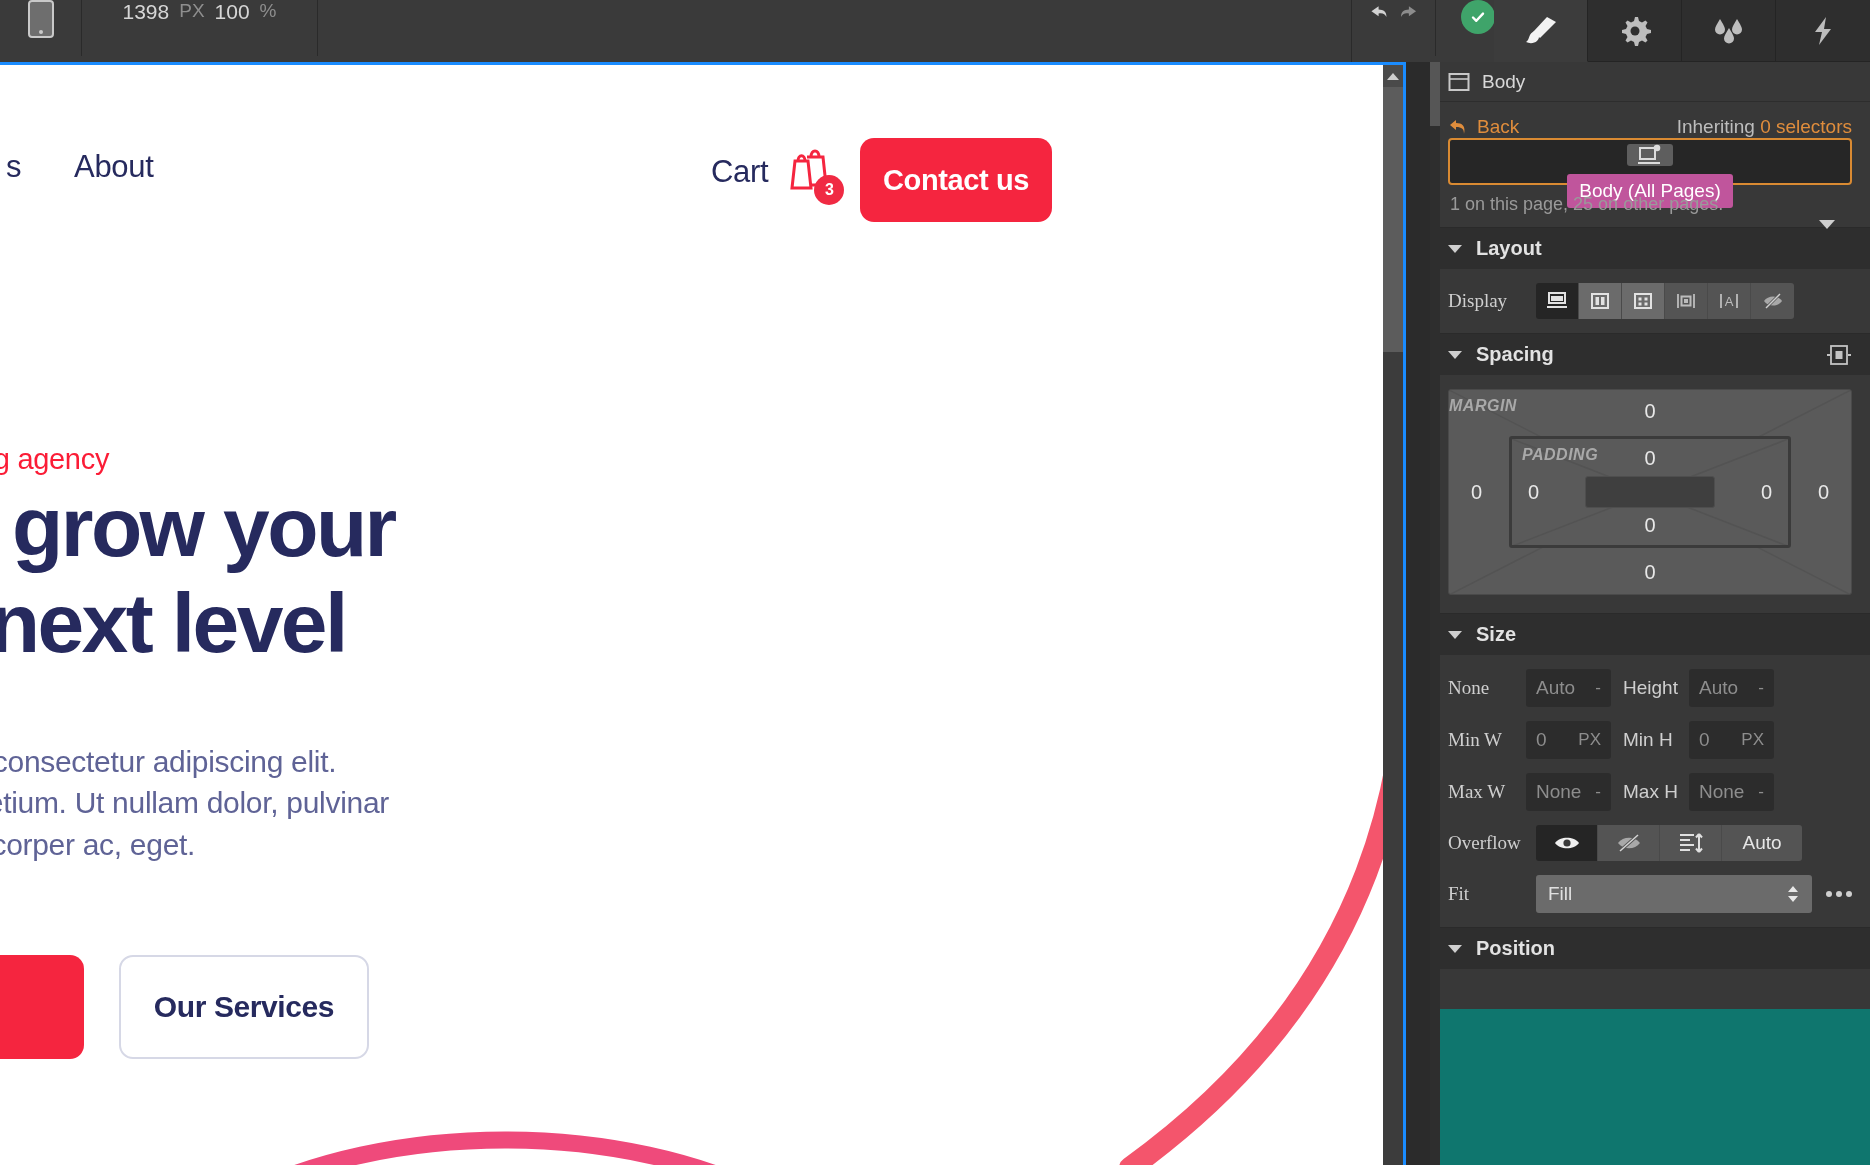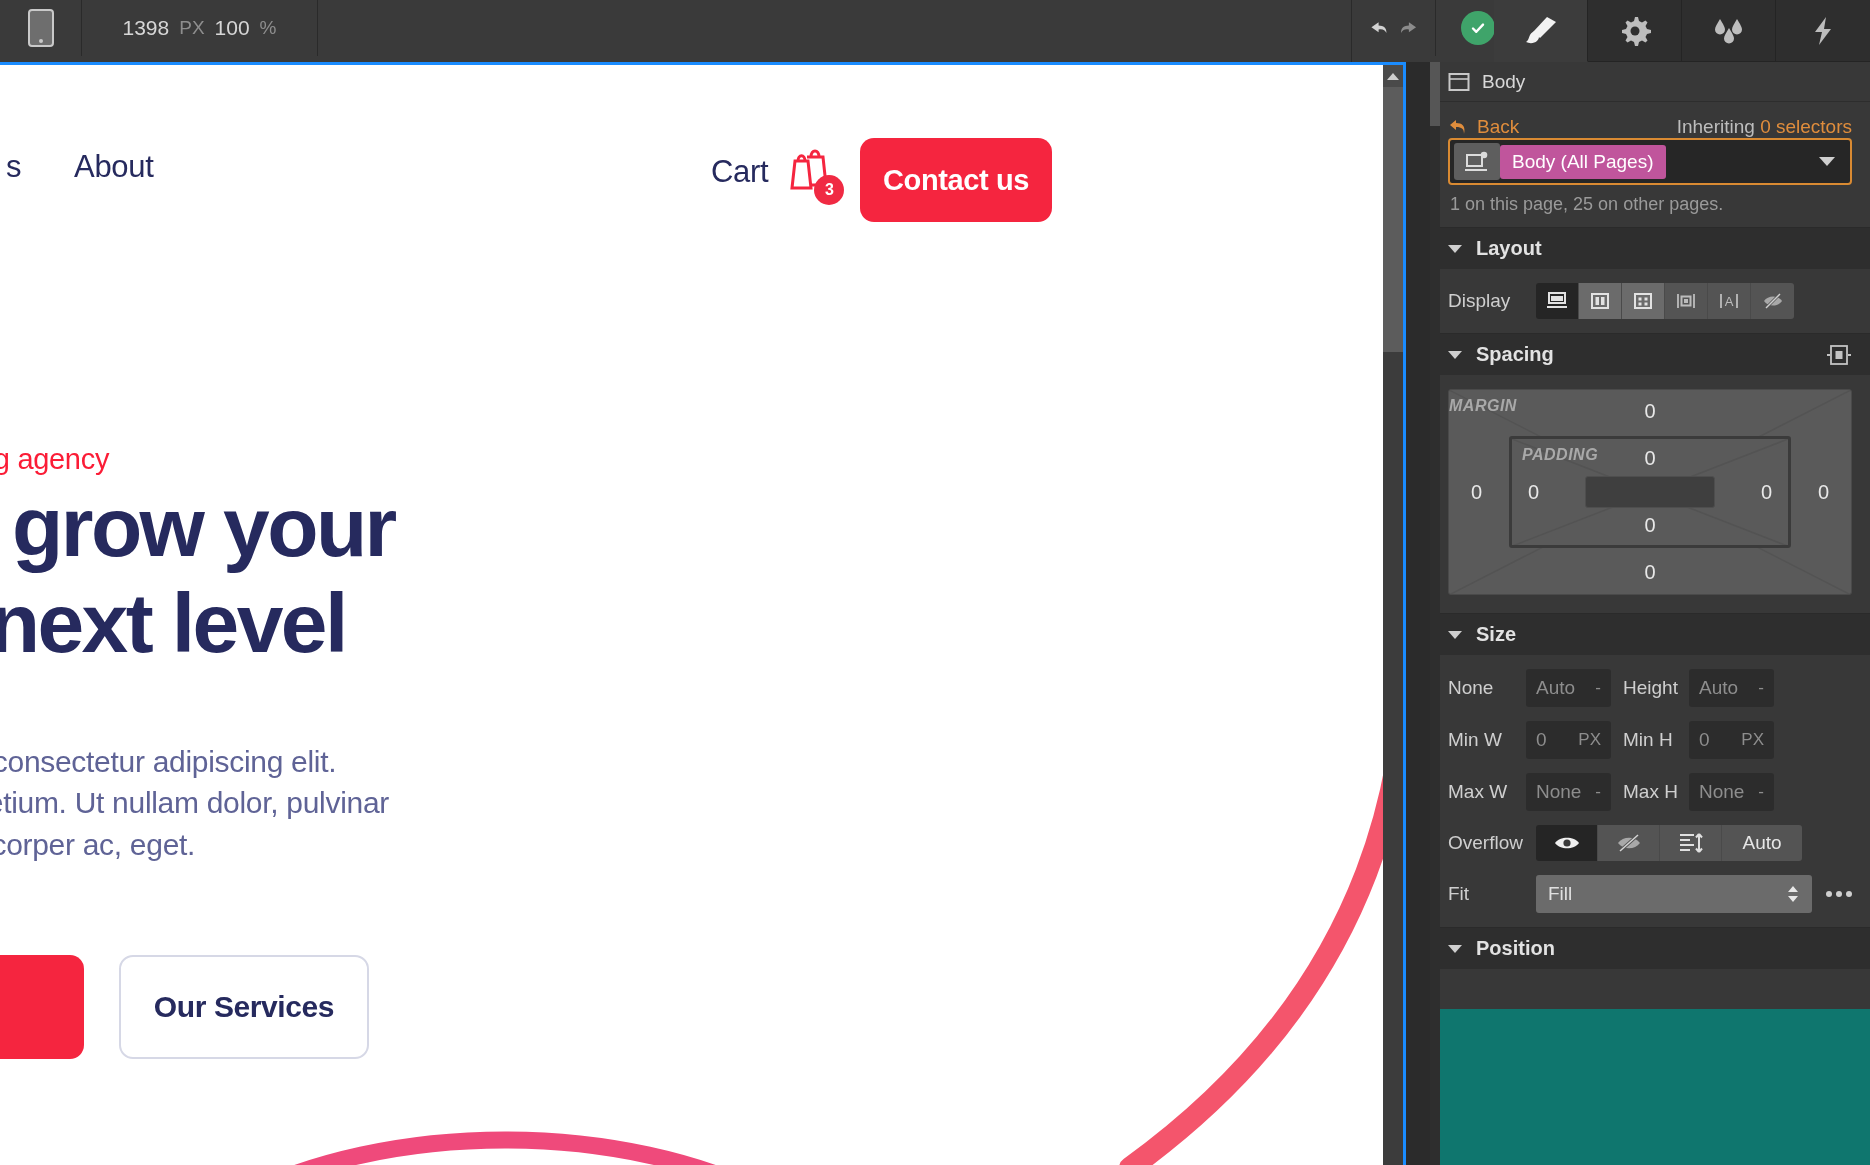--- a/index.html
+++ b/index.html
@@ -10,21 +10,21 @@
     -webkit-font-smoothing:antialiased;
   }
   .app { position:relative; width:1870px; height:1165px; }
 
   
   .toolbar {
     position:absolute; top:0; left:0; width:1870px; height:62px;
     background:#3a3a3a; display:flex; align-items:stretch;
   }
   .tb-cell {
-    display:flex; align-items:center; justify-content:center;
+    display:flex; align-items:flex-start; justify-content:center;
     border-right:1px solid #2a2a2a; padding:0 18px; height:56px;
   }
   .tb-first { border-right:1px solid #2a2a2a; width:82px; padding:0; }
   .tb-size { width:236px; gap:10px; justify-content:center; }
   .tb-size .num { color:#d6d6d6; font-size:21px; }
   .tb-size .unit { color:#8e8e8e; font-size:19px; }
   .tb-spacer { flex:1; border-right:1px solid #2a2a2a; }
   .tb-icon { width:84px; }
   .tb-undo { width:84px; gap:4px; }
   .tb-publish { gap:12px; padding:0 22px; border-right:none; }
@@ -103,38 +103,38 @@
   .panel-head { height:40px; display:flex; align-items:center; gap:12px; padding:0 18px;
       background:#383838; border-bottom:1px solid #2d2d2d; }
   .panel-head .ptitle { color:#d8d8d8; font-size:19px; }
 
   .selector-area { padding:14px 18px 10px 18px; background:#383838; }
   .sel-row1 { display:flex; justify-content:space-between; align-items:center; }
   .back { display:flex; align-items:center; gap:8px; color:#e08d3c; font-size:19px; }
   .inherit { font-size:19px; color:#bdbdbd; }
   .inherit .count { color:#e08d3c; }
   .sel-box { display:flex; align-items:center; height:47px; background:#262626;
-      border:2px solid #d98a32; border-radius:4px; padding:4px; gap:0; }
+      border:2px solid #d98a32; border-radius:4px; padding:4px; gap:8px;flex-direction:column; }
   .sel-thumb { width:46px; height:37px; background:#5e5e5e; border-radius:3px;
       display:flex; align-items:center; justify-content:center; }
   .sel-tag { background:#c0559c; color:#fff; font-size:19px; padding:6px 12px; border-radius:3px; }
   .sel-caret { margin-left:auto; margin-right:10px; }
   .sel-note { color:#9a9a9a; font-size:18px; padding:9px 2px 2px 2px; }
 
   .sec-head { height:42px; background:#2e2e2e; display:flex; align-items:center;
       padding:0 18px; gap:14px; border-top:1px solid #2a2a2a; justify-content:space-between; }
   .sec-head-left { display:flex; align-items:center; gap:14px; }
   .sec-title { color:#e2e2e2; font-size:20px; font-weight:bold; }
   .caret-d { width:0;height:0;border-left:7px solid transparent;border-right:7px solid transparent;
       border-top:8px solid #cfcfcf; }
 
   .sec-body { padding:14px 18px; background:#383838; }
   .row { display:flex; align-items:center; margin-bottom:14px; }
   .row:last-child { margin-bottom:0; }
-  .rlabel { color:#cfcfcf; font-size:19px; width:88px; flex:none; }
+  .rlabel { color:#cfcfcf; font-size:19px; width:88px; flex:none;font-family:Liberation Serif, serif; }
   .seg { display:flex; }
   .seg-btn { width:43px; height:36px; background:#6b6b6b; display:flex; align-items:center;
       justify-content:center; border-right:1px solid #4a4a4a; }
   .seg-btn:first-child { border-radius:3px 0 0 3px; }
   .seg-btn:last-child { border-right:none; border-radius:0 3px 3px 0; }
   .seg-btn.active { background:#252525; }
   .seg-btn.dim { background:#545454; }
 
   
   .spacing-wrap { padding:14px 18px 18px 18px; background:#383838; }

